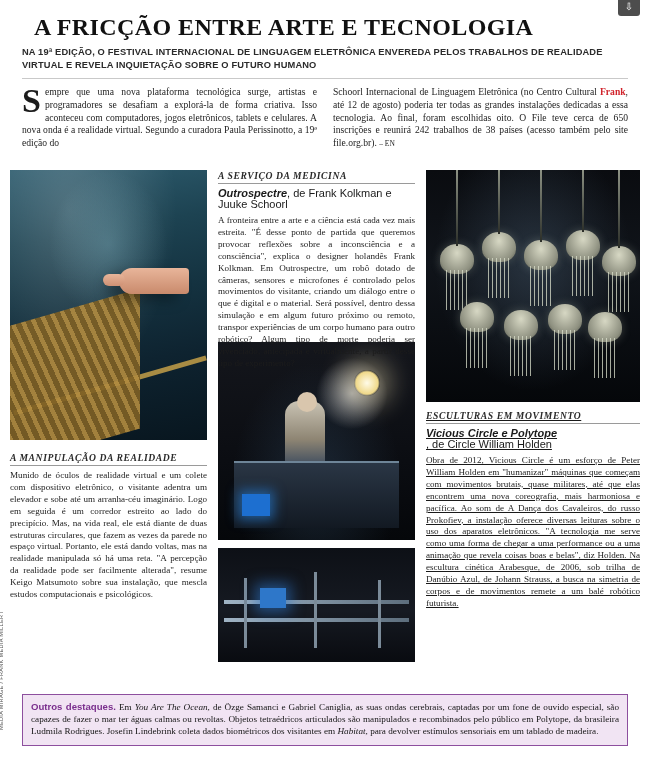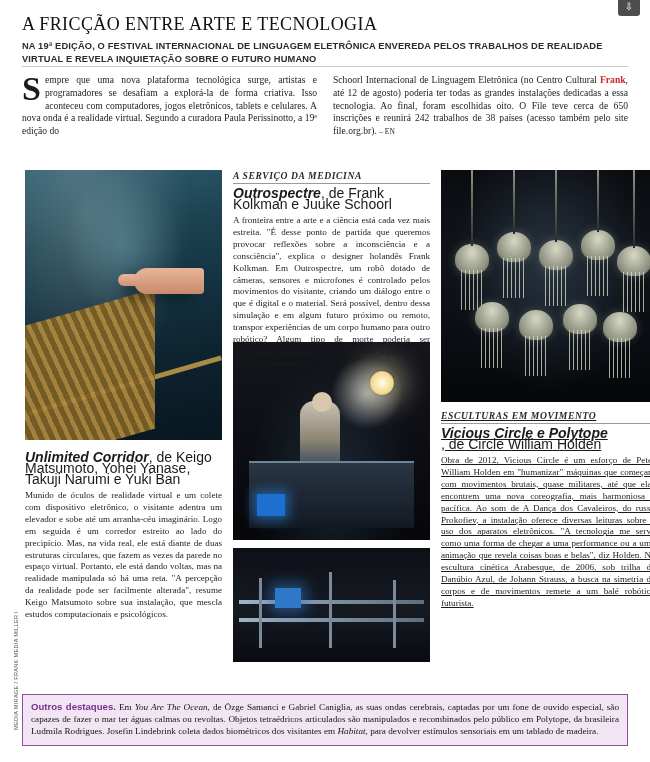--- a/index.html
+++ b/index.html
@@ -34,33 +34,34 @@
   }
 
   
   .page {
     position: absolute;
     top: 14px; left: 22px;
     width: 606px;
   }
   h1.title {
     font-family: "Liberation Serif", serif;
-    font-size: 18px;
-    font-weight: normal;
+    font-size: 24px;
+    font-weight: bold;
     letter-spacing: 0.4px;
-    margin: 0 0 5px 0;
+    margin: 0 0 5px 12px;
     color: #111;
   }
   .subtitle {
     font-size: 9.3px;
     font-weight: bold;
     line-height: 13.2px;
     letter-spacing: 0.15px;
     color: #2b2b2b;
     text-transform: uppercase;
+    margin-bottom: 6px;
   }
   .rule {
     border-top: 1px solid #c9c9c9;
     margin-bottom: 7px;
   }
 
   
   .lead {
     display: flex;
     gap: 16px;
@@ -78,21 +79,21 @@
     line-height: 27px;
     font-weight: bold;
     padding: 1px 4px 0 0;
   }
   .red { color: #d0232b; font-weight: bold; }
   .credit-en { font-size: 7.5px; }
 
   
   .grid {
     position: absolute;
-    top: 170px; left: 15px;
+    top: 170px; left: 0;
     width: 516px;
     height: 520px;
     padding-left: 22px;
   }
 
   
   .photo {
     position: absolute;
     overflow: hidden;
   }
@@ -206,21 +207,21 @@
     font-style: italic;
     font-weight: bold;
     letter-spacing: .6px;
     color: #2a2a2a;
     text-transform: uppercase;
     border-bottom: 1px solid #9a9a9a;
     padding-bottom: 2px;
     margin-bottom: 4px;
   }
   .work-title {
-    font-size: 14px;
+    font-size: 11px;
     line-height: 11px;
     margin-bottom: 5px;
     color: #1a1a1a;
   }
   .work-title b { font-style: italic; }
   .body {
     font-family: "Liberation Serif", serif;
     font-size: 9.1px;
     line-height: 11.9px;
     text-align: justify;
@@ -335,23 +336,21 @@
 
   <div id="block-medicina">
     <div class="section-head">A SERVIÇO DA MEDICINA</div>
     <div class="work-title">
       <b class="it">Outrospectre</b><span>, de Frank Kolkman e Juuke Schoorl</span>
     </div>
     <div class="body">A fronteira entre a arte e a ciência está cada vez mais estreita. "É desse ponto de partida que queremos provocar reflexões sobre a inconsciência e a consciência", explica o designer holandês Frank Kolkman. Em Outrospectre, um robô dotado de câmeras, sensores e microfones é controlado pelos movimentos do visitante, criando um diálogo entre o que é digital e o material. Será possível, dentro dessa simulação e em algum futuro próximo ou remoto, transpor experiências de um corpo humano para outro robótico? Algum tipo de morte poderia ser vivenciado, antecipada e virtualmente, a partir desse tipo de experimento?</div>
   </div>
 
   <div id="block-realidade">
-    <div class="work-title">
-      <b class="it">Unlimited Corridor</b><span>, de Keigo Matsumoto, Yohei Yanase, Takuji Narumi e Yuki Ban</span>
-    </div>
+    <div class="section-head">A MANIPULAÇÃO DA REALIDADE</div>
     <div class="body">Munido de óculos de realidade virtual e um colete com dispositivo eletrônico, o visitante adentra um elevador e sobe até um arranha-céu imaginário. Logo em seguida é um corredor estreito ao lado do precipício. Mas, na vida real, ele está diante de duas estruturas circulares, que fazem as vezes da parede no espaço virtual. Portanto, ele está dando voltas, mas na realidade manipulada só há uma reta. "A percepção da realidade pode ser facilmente alterada", resume Keigo Matsumoto sobre sua instalação, que mescla estudos computacionais e psicológicos.</div>
   </div>
 
   <div id="block-esculturas">
     <div class="section-head">ESCULTURAS EM MOVIMENTO</div>
     <div class="work-title">
       <b class="it">Vicious Circle e Polytope</b><br>
       <span>, de Circle William Holden</span>
     </div>
     <div class="body">Obra de 2012, Vicious Circle é um esforço de Peter William Holden em "humanizar" máquinas que começam com movimentos brutais, quase militares, até que elas encontrem uma nova coreografia, mais harmoniosa e pacífica. Ao som de A Dança dos Cavaleiros, do russo Prokofiev, a instalação oferece diversas leituras sobre o uso dos aparatos eletrônicos. "A tecnologia me serve como uma forma de chegar a uma performance ou a uma animação que revela coisas boas e belas", diz Holden. Na escultura cinética Arabesque, de 2006, sob trilha de Danúbio Azul, de Johann Strauss, a busca na simetria de corpos e de movimentos remete a um balé robótico futurista.</div>

